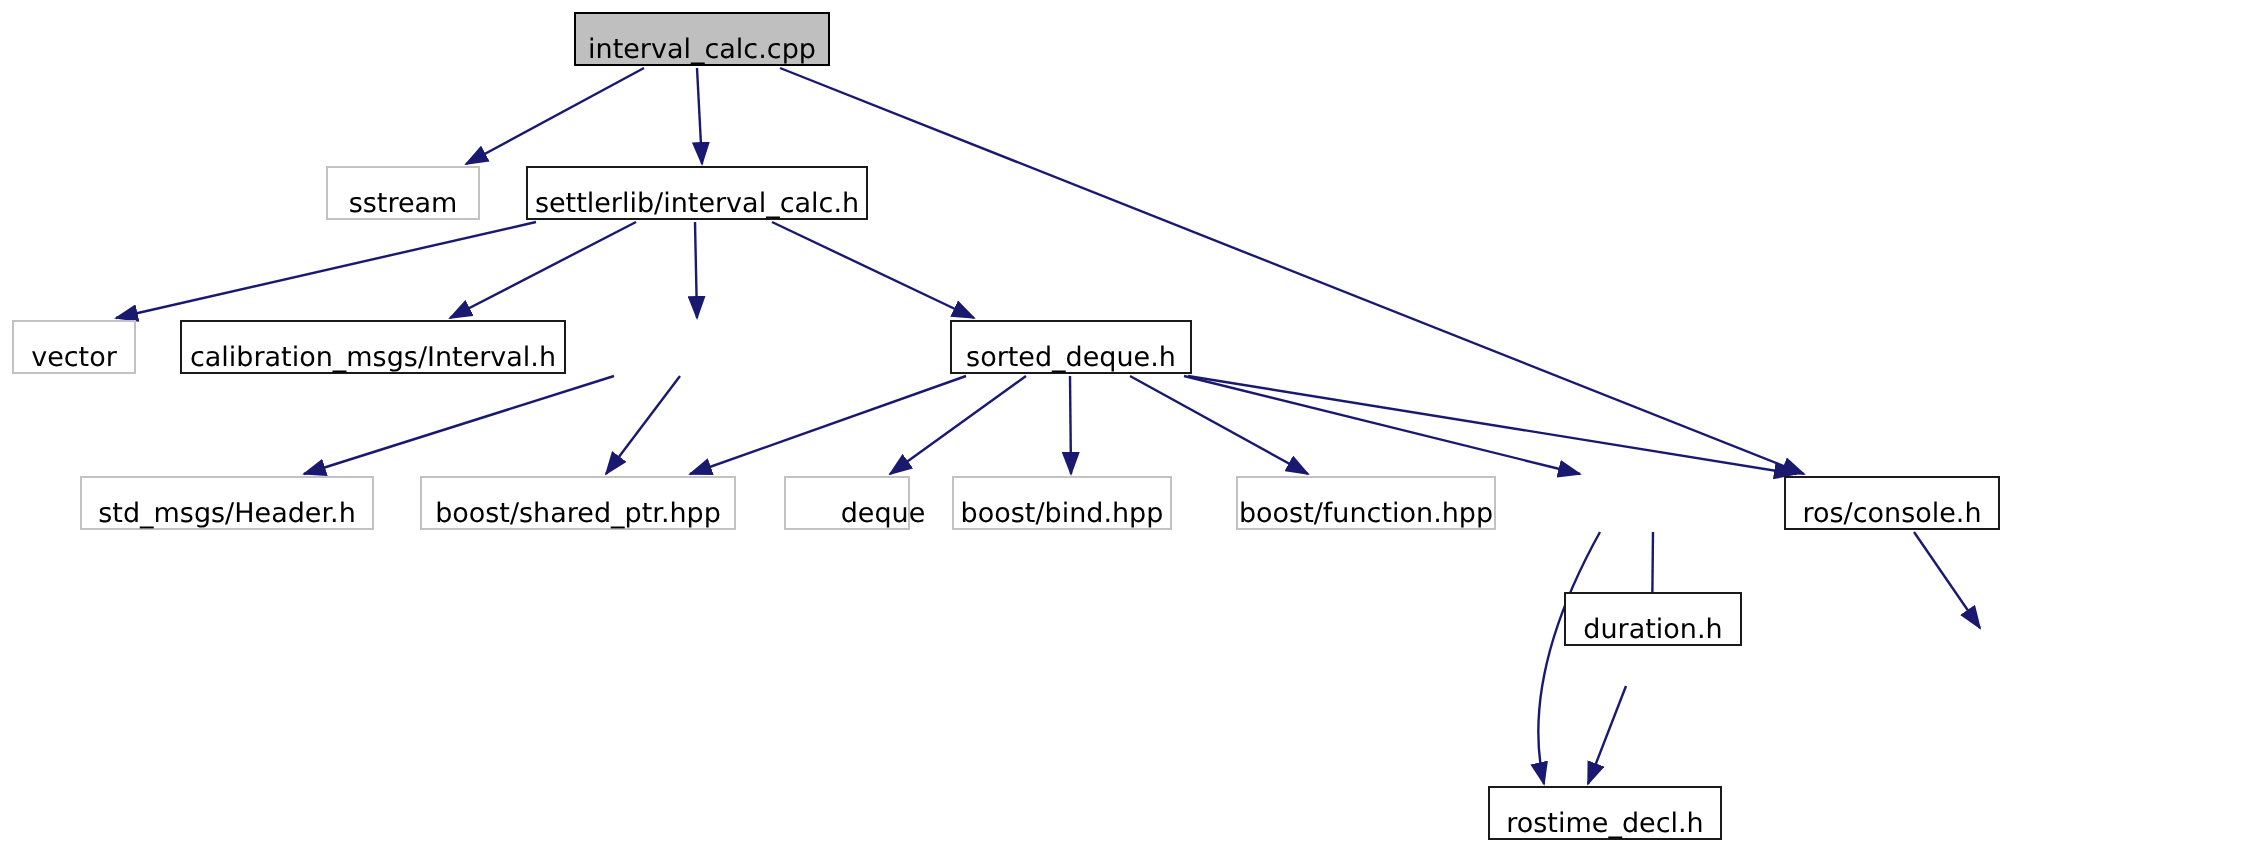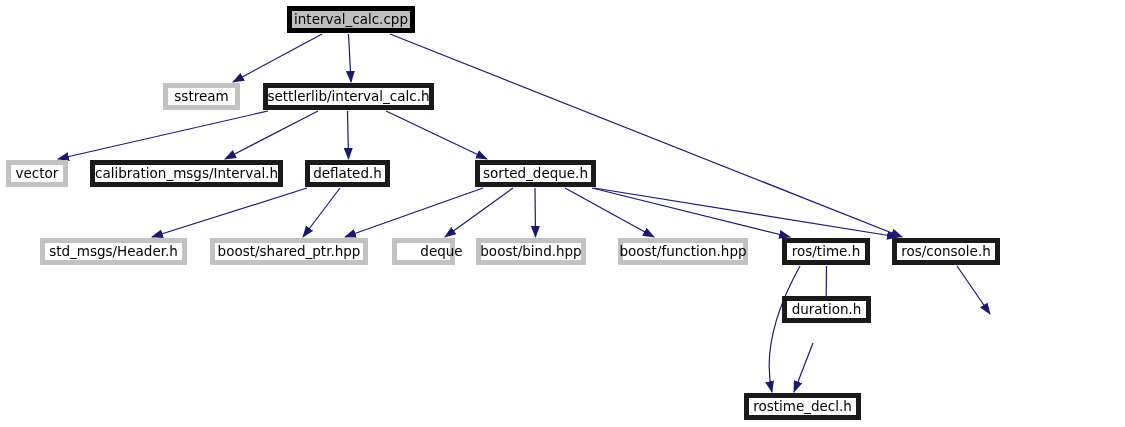--- a/index.html
+++ b/index.html
@@ -20,23 +20,23 @@
     left: 0;
     top: 0;
     width: 1125px;
     height: 427px;
     pointer-events: none;
   }
   .node {
     position: absolute;
     box-sizing: border-box;
     background: #ffffff;
-    border: 5px solid #3b82f6;
+    border: 1px solid #3b82f6;
     display: flex;
-    align-items: center;
+    align-items: flex-end;
     justify-content: center;
     font-size: 13.5px;
     line-height: 1;
     color: #000000;
     white-space: nowrap;
     z-index: 2;
   }
   .node.external {
     border-color: #c2c2c2;
   }
@@ -91,44 +91,38 @@
   </div>
     <div class="node internal" style="left: 263px; top: 83px; width: 171px; height: 27px;">
     <span class="node-label">settlerlib/interval_calc.h</span>
   </div>
     <div class="node external" style="left: 6px; top: 160px; width: 62px; height: 27px;">
     <span class="node-label">vector</span>
   </div>
     <div class="node internal" style="left: 90px; top: 160px; width: 193px; height: 27px;">
     <span class="node-label">calibration_msgs/Interval.h</span>
   </div>
-    <div class="node internal" style="left: 305px; top: 160px; width: 85px; height: 27px;">
-    <span class="node-label">deflated.h</span>
-  </div>
     <div class="node internal" style="left: 475px; top: 160px; width: 121px; height: 27px;">
     <span class="node-label">sorted_deque.h</span>
   </div>
     <div class="node external" style="left: 40px; top: 238px; width: 147px; height: 27px;">
     <span class="node-label">std_msgs/Header.h</span>
   </div>
     <div class="node external" style="left: 210px; top: 238px; width: 158px; height: 27px;">
     <span class="node-label">boost/shared_ptr.hpp</span>
   </div>
     <div class="node external" style="left: 392px; top: 238px; width: 63px; height: 27px; padding-left: 36px;">
     <span class="node-label">deque</span>
   </div>
     <div class="node external" style="left: 476px; top: 238px; width: 110px; height: 27px;">
     <span class="node-label">boost/bind.hpp</span>
   </div>
     <div class="node external" style="left: 618px; top: 238px; width: 130px; height: 27px;">
     <span class="node-label">boost/function.hpp</span>
   </div>
-    <div class="node internal" style="left: 782px; top: 238px; width: 88px; height: 27px;">
-    <span class="node-label">ros/time.h</span>
-  </div>
     <div class="node internal" style="left: 892px; top: 238px; width: 108px; height: 27px;">
     <span class="node-label">ros/console.h</span>
   </div>
     <div class="node internal" style="left: 782px; top: 296px; width: 89px; height: 27px;">
     <span class="node-label">duration.h</span>
   </div>
     <div class="node internal" style="left: 744px; top: 393px; width: 117px; height: 27px;">
     <span class="node-label">rostime_decl.h</span>
   </div>
   </div>

